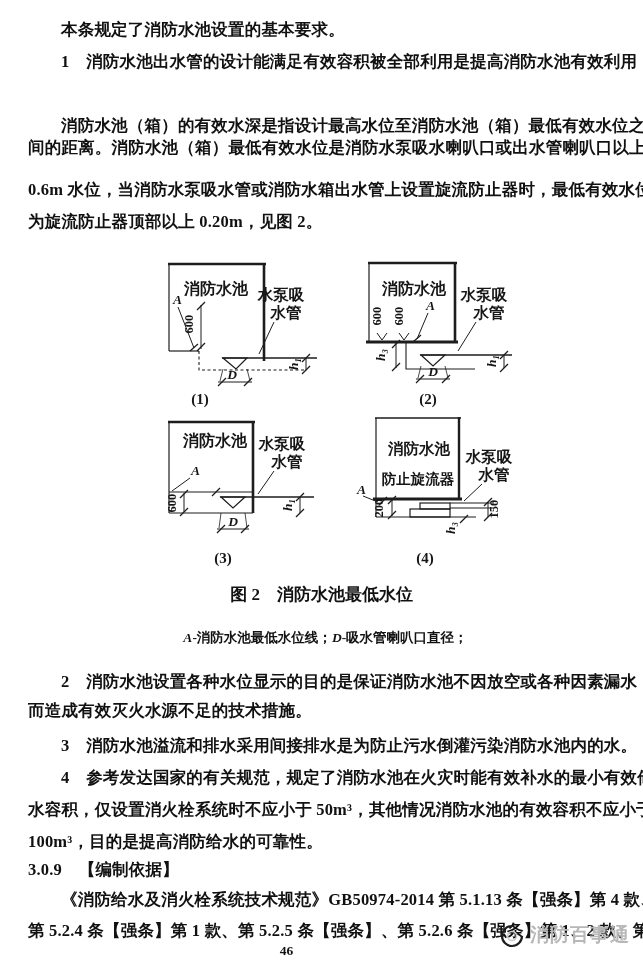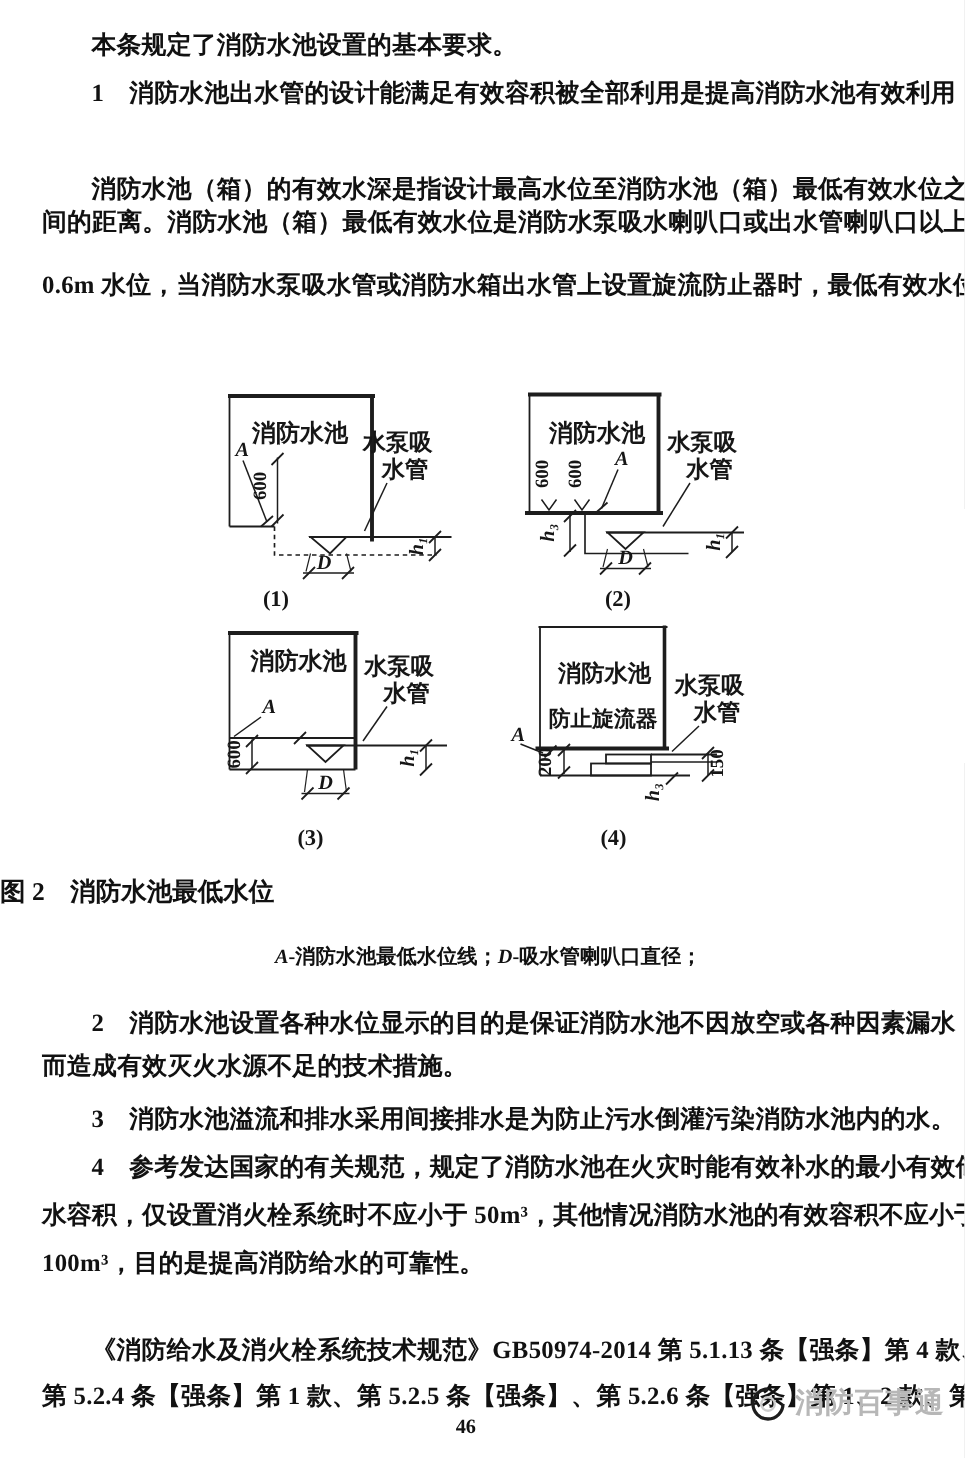--- a/index.html
+++ b/index.html
@@ -1,48 +1,49 @@
 <!DOCTYPE html>
 <html><head>
 <meta charset="utf-8">
 <style>
   html,body{margin:0;padding:0;background:#e8e8e8;}
   .page{position:relative;width:643px;height:972px;background:#ffffff;overflow:hidden;
         font-family:"Liberation Serif",serif;color:#111;}
   .bline{position:absolute;left:28px;width:600px;font-size:16.5px;font-weight:bold;
          white-space:nowrap;line-height:20px;letter-spacing:0.2px;}
   .indent{padding-left:33px;}
-  .caption{position:absolute;left:0;width:643px;font-size:17px;font-weight:bold;}
+  .caption{position:absolute;left:0;width:643px;text-align:center;font-size:17px;font-weight:bold;}
   .legendline{position:absolute;left:4px;width:643px;text-align:center;font-size:13.5px;font-weight:bold;}
   .legendline .sym{font-style:italic;}
-  .figure{position:absolute;top:248px;left:0;width:560px;height:332px;}
+  .figure{position:absolute;top:248px;left:16px;width:560px;height:332px;}
   .subfig{position:absolute;}
   svg text{font-family:"Liberation Serif",serif;font-weight:bold;fill:#161616;}
   svg .cjk{font-size:15.5px;}
   svg .cjk16{font-size:16px;}
   svg .cjk14{font-size:14.5px;}
   svg .num{font-size:12.5px;}
   svg .sym{font-style:italic;font-size:13.5px;}
   svg .cap{font-size:15px;}
   svg line,svg path,svg rect{stroke:#1d1d1d;fill:none;}
   .watermark{position:absolute;left:498px;top:922px;display:flex;align-items:flex-start;
              color:#b7b7b7;font-weight:bold;font-size:19px;letter-spacing:1px;}
   .pagenum{position:absolute;left:0;top:943px;width:573px;text-align:center;
-           font-size:13.5px;font-weight:bold;padding-left:24px;}
+           font-size:13.5px;font-weight:bold;}
 </style>
 </head>
 <body>
 
 <div class="page">
 
   <div class="bline indent" style="top:20px">本条规定了消防水池设置的基本要求。</div>
   <div class="bline indent" style="top:52px">1　消防水池出水管的设计能满足有效容积被全部利用是提高消防水池有效利用</div>
   <div class="bline indent" style="top:116px">消防水池（箱）的有效水深是指设计最高水位至消防水池（箱）最低有效水位之</div>
   <div class="bline" style="top:138px">间的距离。消防水池（箱）最低有效水位是消防水泵吸水喇叭口或出水管喇叭口以上</div>
   <div class="bline" style="top:180px">0.6m 水位，当消防水泵吸水管或消防水箱出水管上设置旋流防止器时，最低有效水位</div>
+  <div class="bline" style="top:212px">为旋流防止器顶部以上 0.20m，见图 2。</div>
 
   <div class="figure">
 
     <svg class="subfig" style="left:138px;top:0" width="200" height="164" viewBox="0 0 200 164">
       <g>
         <line x1="14" y1="16" x2="112" y2="16" stroke-width="2.6"></line>
         <line x1="110" y1="15" x2="110" y2="113" stroke-width="2.6"></line>
         <line x1="15" y1="16" x2="15" y2="103" stroke-width="1.2"></line>
         <line x1="15" y1="103" x2="45" y2="103" stroke-width="1.2"></line>
       </g>
@@ -220,20 +221,21 @@
 
   <div class="caption" style="top:583px">图 2　消防水池最低水位</div>
   <div class="legendline" style="top:629px"><span class="sym">A</span><span>-消防水池最低水位线；</span><span class="sym">D</span><span>-吸水管喇叭口直径；</span></div>
 
   <div class="bline indent" style="top:672px">2　消防水池设置各种水位显示的目的是保证消防水池不因放空或各种因素漏水</div>
   <div class="bline" style="top:701px">而造成有效灭火水源不足的技术措施。</div>
   <div class="bline indent" style="top:736px">3　消防水池溢流和排水采用间接排水是为防止污水倒灌污染消防水池内的水。</div>
   <div class="bline indent" style="top:768px">4　参考发达国家的有关规范，规定了消防水池在火灾时能有效补水的最小有效储</div>
   <div class="bline" style="top:800px">水容积，仅设置消火栓系统时不应小于 50m³，其他情况消防水池的有效容积不应小于</div>
   <div class="bline" style="top:832px">100m³，目的是提高消防给水的可靠性。</div>
+  <div class="bline" style="top:860px">3.0.9　【编制依据】</div>
   <div class="bline indent" style="top:890px">《消防给水及消火栓系统技术规范》GB50974-2014 第 5.1.13 条【强条】第 4 款、</div>
   <div class="bline" style="top:921px">第 5.2.4 条【强条】第 1 款、第 5.2.5 条【强条】、第 5.2.6 条【强条】第 1、2 款、第 6.1.9</div>
 
   <div class="watermark">
     <svg width="28" height="28" viewBox="0 0 28 28" style="margin-right:4px;">
       <path d="M14,4 a10,10 0 1,0 10,10" stroke="#c3c3c3" stroke-width="2.2" fill="none"></path>
       <circle cx="14" cy="14" r="4.5" stroke="#cccccc" stroke-width="1.6" fill="none"></circle>
     </svg>
     <span>消防百事通</span>
   </div>

